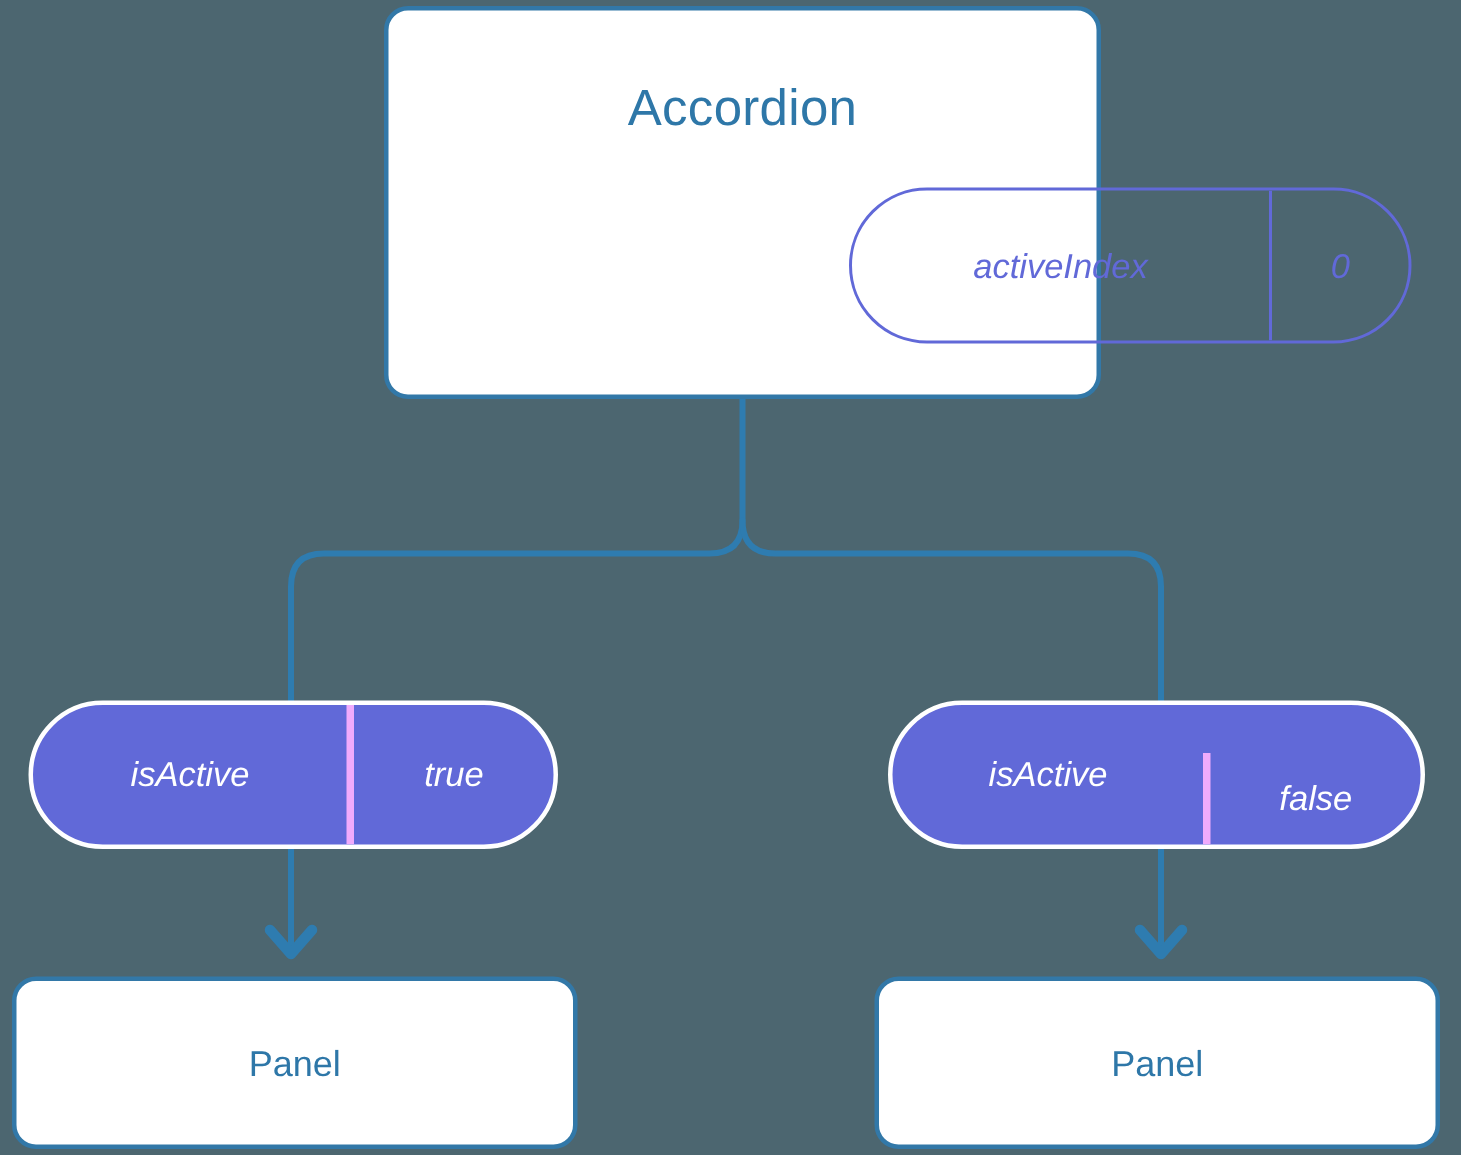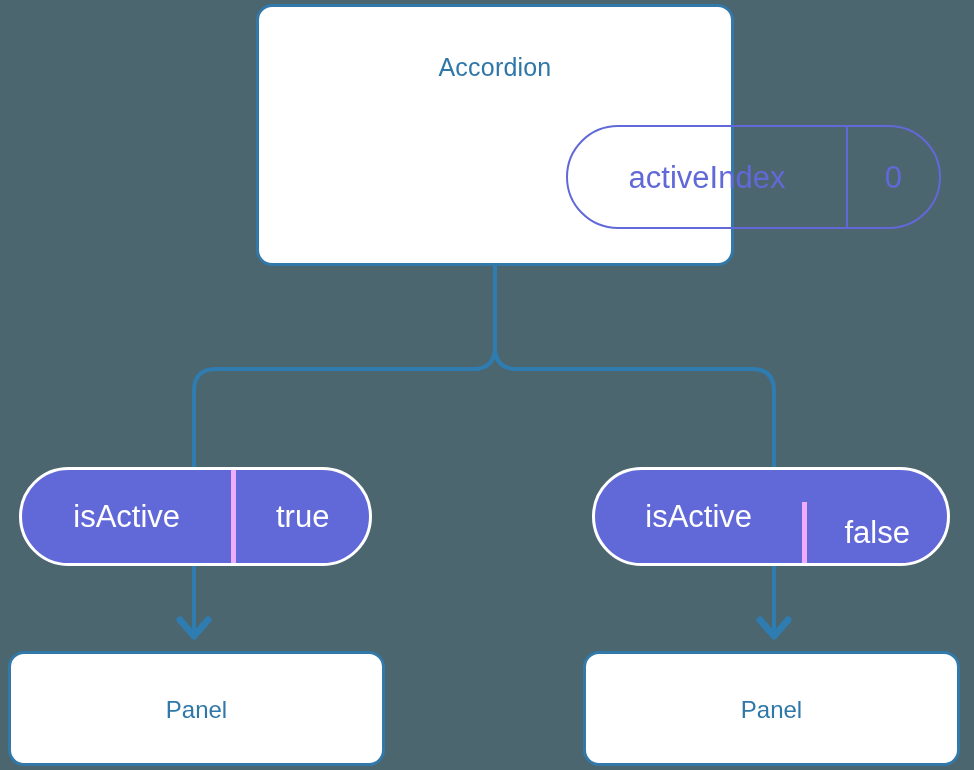--- a/index.html
+++ b/index.html
@@ -42,42 +42,43 @@
     width: 478px;
     height: 262px;
   }
   .card-title {
     position: absolute;
     left: 0;
     right: 0;
     top: 46px;
     text-align: center;
     color: #2e77a8;
-    font-size: 25px;
+    font-size: 34px;
     letter-spacing: 0.2px;
   }
 
   
   .pill {
     position: absolute;
     display: flex;
     align-items: stretch;
     box-sizing: border-box;
     border-radius: 999px;
     overflow: hidden;
   }
   .pill .pill-key,
   .pill .pill-val {
     display: flex;
     align-items: center;
     justify-content: center;
     box-sizing: border-box;
-    font-size: 31px;
+    font-size: 23px;
     line-height: 1;
     white-space: nowrap;
+    font-style: italic;
   }
 
   
   .pill.outline {
     border: 2px solid #6169d8;
     background: transparent;
   }
   .pill.outline .pill-key,
   .pill.outline .pill-val {
     color: #6169d8;

